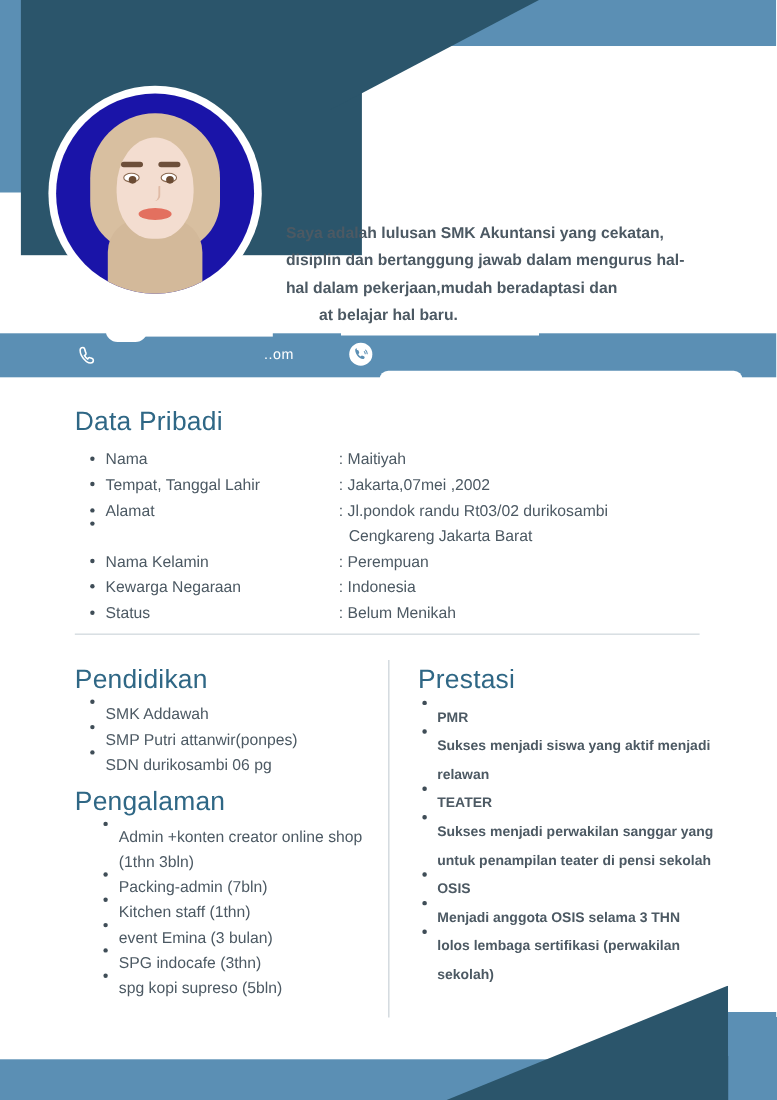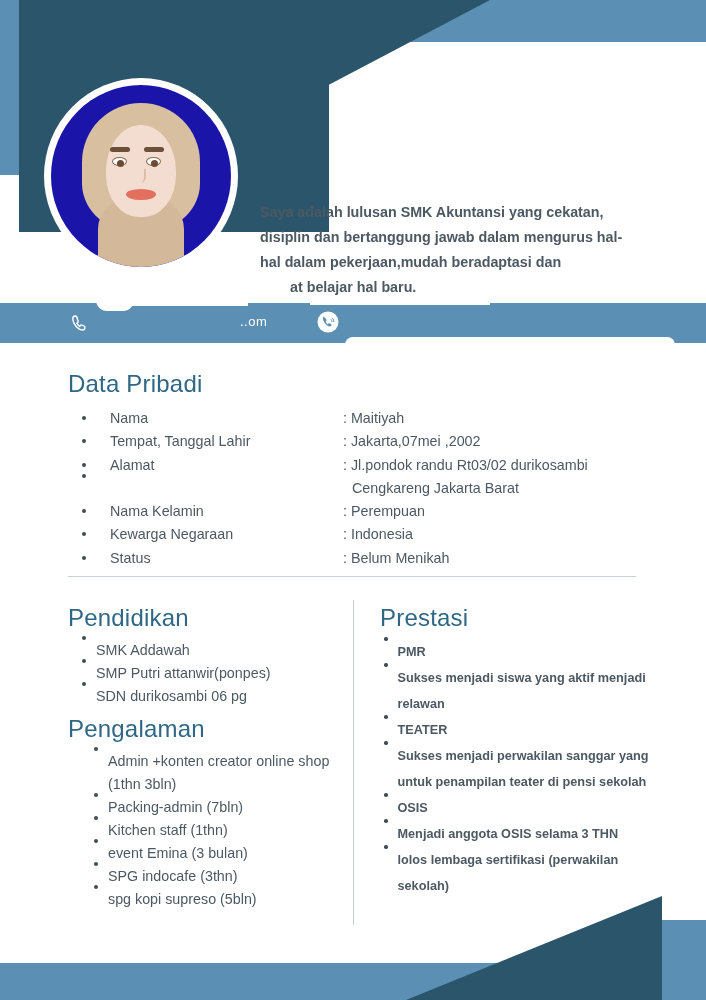--- a/index.html
+++ b/index.html
@@ -221,33 +221,33 @@
   .dp-row {
     display: flex;
     font-size: 14.3px;
     color: #4c5963;
     line-height: 23.3px;
   }
   .dp-label {
     width: 240px;
     display: flex;
     align-items: baseline;
-    gap: 24px;
+    gap: 10px;
     padding-left: 14px;
   }
   .bullet {
     display: inline-block;
     width: 4px; height: 4px;
     background: #3f4d57;
     border-radius: 50%;
     flex: none;
     position: relative;
     top: -3px;
   }
-  .dp-value { flex: 1; margin-left: 35px; }
+  .dp-value { flex: 1; }
   .dp-value.cont { padding-left: 9px; }
 
   .dp-divider {
     margin-top: 6px;
     height: 1px;
     background: #c9d2d8;
     width: 568px;
   }
 
   

